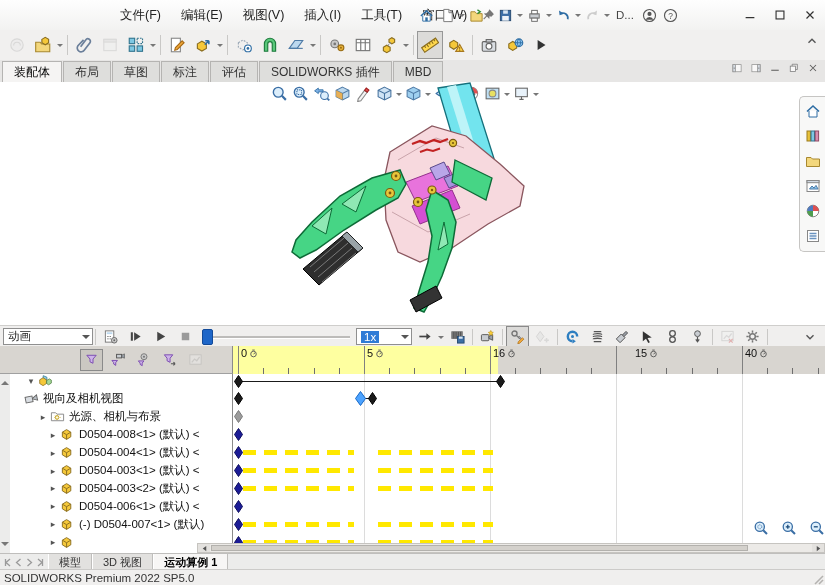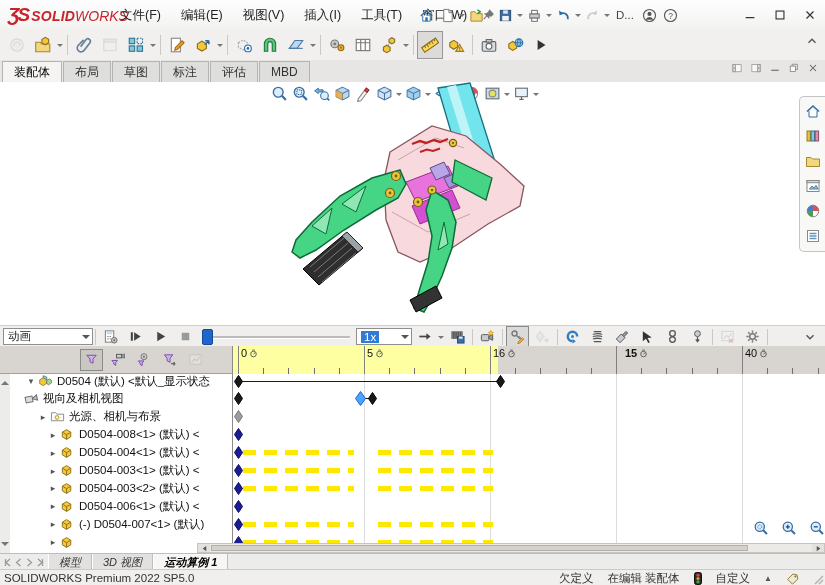--- a/index.html
+++ b/index.html
@@ -105,25 +105,20 @@
   #status .lft{padding-left:4px;}
   #status .rgt{margin-left:auto;display:flex;align-items:center;gap:14px;padding-right:26px;}
   #grip{position:absolute;right:1px;bottom:1px;}
 </style>
 </head>
 <body>
 
 <div id="app">
 
   <div id="menubar" class="bar">
-    <div id="logo">
-      <span class="mark">ƷS</span>
-      <span class="solid">SOLID</span>
-      <span class="works">WORKS</span>
-    </div>
     <div id="menus">
         <span class="menu">文件(F)</span>
         <span class="menu">编辑(E)</span>
         <span class="menu">视图(V)</span>
         <span class="menu">插入(I)</span>
         <span class="menu">工具(T)</span>
         <span class="menu">窗口(W)</span>
         <span id="pin">
           <svg width="14" height="14" viewBox="0 0 16 16">
             <path d="M9.5 1.5 l5 5 -2.4 .6 -2.3 2.3 -.3 3.1 -2.7 -2.7 L3.5 13.1 2.6 12.2 5.9 8.9 3.2 6.2 l3.1 -.3 2.3 -2.3 Z" fill="#777"></path>
@@ -412,20 +407,21 @@
         <path d="M4 10 l4 -4 4 4" fill="none" stroke="#555" stroke-width="1.6"></path>
       </svg>
     </span>
 
   <div id="tabs" class="bar">
       <span class="rtab active">装配体</span>
       <span class="rtab">布局</span>
       <span class="rtab">草图</span>
       <span class="rtab">标注</span>
       <span class="rtab">评估</span>
+      <span class="rtab">SOLIDWORKS 插件</span>
       <span class="rtab">MBD</span>
     </div>
   <div id="docwin">
       <span style="opacity: 0.75;">
         <svg width="12" height="12" viewBox="0 0 16 16">
           <rect x="2.5" y="3.5" width="11" height="9.5" fill="#fff" stroke="#777"></rect>
           <rect x="2.5" y="3.5" width="3.6" height="9.5" fill="#cfd8e2" stroke="#777"></rect>
           <path d="M5.3 8.2 l-1.8 0" stroke="#444"></path>
         </svg>
       </span>
@@ -929,21 +925,21 @@
       </div>
       <div class="rlabel" style="left: 260px;">
         <span>16</span>
         <span>
           <svg width="9" height="9" viewBox="0 0 10 10">
             <circle cx="5" cy="5.6" r="3.1" fill="none" stroke="#555"></circle>
             <path d="M5 5.6 L6.8 4.2 M3.6 1.2 h2.8" fill="none" stroke="#555"></path>
           </svg>
         </span>
       </div>
-      <div class="rlabel" style="left: 392px; font-weight: bold;">
+      <div class="rlabel" style="left: 402px;">
         <span>15</span>
         <span>
           <svg width="9" height="9" viewBox="0 0 10 10">
             <circle cx="5" cy="5.6" r="3.1" fill="none" stroke="#555"></circle>
             <path d="M5 5.6 L6.8 4.2 M3.6 1.2 h2.8" fill="none" stroke="#555"></path>
           </svg>
         </span>
       </div>
       <div class="rlabel" style="left: 512px;">
         <span>40</span>
@@ -963,21 +959,20 @@
   <div id="tree">
       <div class="trow" style="top: -2px; padding-left: 14px;">
         <span class="tarrow">▾</span>
         <span class="ticon">
           <svg width="15" height="15" viewBox="0 0 16 16">
             <path d="M5.5 1.8 l4 1.6 v3 L5.5 4.8 Z" fill="#8fd0e8" stroke="#33758f" stroke-width=".8"></path>
             <path d="M1.8 6.2 l3.6 -2.2 3.6 2.2 v4 L5.4 12.4 1.8 10.2 Z" fill="#f5c83a" stroke="#8a6d1f" stroke-width=".8"></path>
             <path d="M9.2 7 l2.9 -1.8 2.1 1.3 v3.2 L11.3 11.5 9.2 10.2 Z" fill="#a5d89a" stroke="#4a7a3c" stroke-width=".8"></path>
           </svg>
         </span>
-        <span class="tlabel">D0504 (默认) &lt;默认_显示状态</span>
       </div>
       <div class="trow" style="top: 15.9px; ">
         <span class="tarrow"></span>
         <span class="ticon">
           <svg width="15" height="15" viewBox="0 0 16 16">
             <g transform="rotate(-12 8 8)">
               <rect x="1.5" y="5.5" width="7.5" height="6" fill="#d9dde2" stroke="#666"></rect>
               <path d="M9 8 l5 -2.6 v5.6 L9 8.6 Z" fill="#b9bfc6" stroke="#666"></path>
             </g>
           </svg>
@@ -1229,49 +1224,29 @@
           <svg width="9" height="9" viewBox="0 0 9 9">
             <path d="M2.5 1 L6.5 4.5 2.5 8" fill="none" stroke="#9a9a9a" stroke-width="1.3"></path>
           </svg>
         </span>
         <span>
           <svg width="9" height="9" viewBox="0 0 9 9">
             <path d="M2 1 L6 4.5 2 8 M6.5 1 v7" fill="none" stroke="#9a9a9a" stroke-width="1.3"></path>
           </svg>
         </span>
       </div>
-    <div id="dtabs" style="display:flex;font-style:italic;">
+    <div id="dtabs" style="display:flex;">
         <span class="dtab">模型</span>
         <span class="dtab">3D 视图</span>
         <span class="dtab active">运动算例 1</span>
       </div>
   </div>
 
   <div id="status">
     <span class="lft">SOLIDWORKS Premium 2022 SP5.0</span>
-    <span class="rgt">
-      <span>欠定义</span>
-      <span>在编辑 装配体</span>
-      <span>
-        <svg width="8" height="13" viewBox="0 0 8 13">
-            <rect x="0.5" y="0.5" width="7" height="12" rx="2" fill="#2b2b2b" stroke="#111"></rect>
-            <circle cx="4" cy="3.2" r="1.6" fill="#e04040"></circle>
-            <circle cx="4" cy="6.5" r="1.6" fill="#d8a020"></circle>
-            <circle cx="4" cy="9.8" r="1.6" fill="#3ab03a"></circle>
-          </svg>
-      </span>
-      <span>自定义</span>
-      <span style="font-size:8px;color:#555;">▲</span>
-      <span>
-        <svg width="13" height="13" viewBox="0 0 16 16">
-            <path d="M2 9 L8.5 2.5 L13.5 3.5 L14.5 8.5 L8 15 Z" fill="#f0ead2" stroke="#8a7a3a" stroke-width="1.2"></path>
-            <circle cx="11.5" cy="5.5" r="1.3" fill="#8a7a3a"></circle>
-          </svg>
-      </span>
-    </span>
     <span id="grip">
       <svg width="12" height="12" viewBox="0 0 12 12">
           <g stroke="#b5b3b0" stroke-width="1.6">
             <line x1="11" y1="3" x2="3" y2="11"></line>
             <line x1="11" y1="7" x2="7" y2="11"></line>
             <line x1="11" y1="11" x2="11" y2="11"></line>
           </g>
         </svg>
     </span>
   </div>

